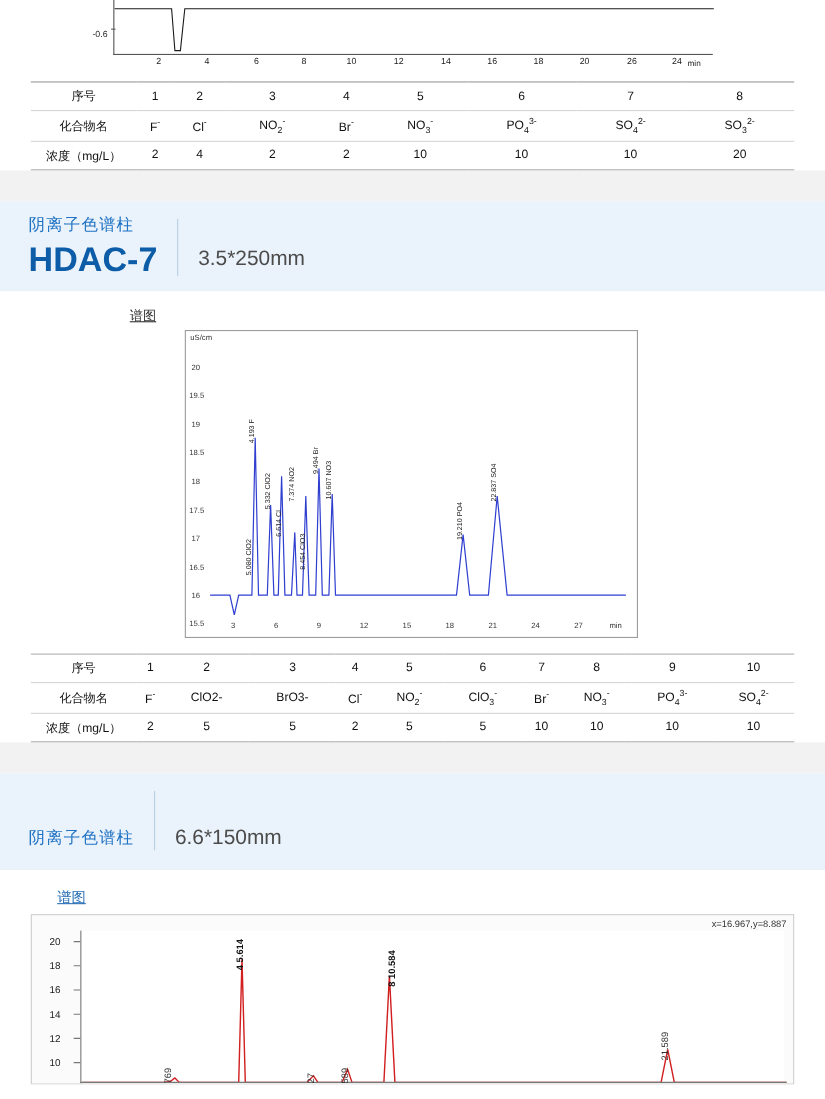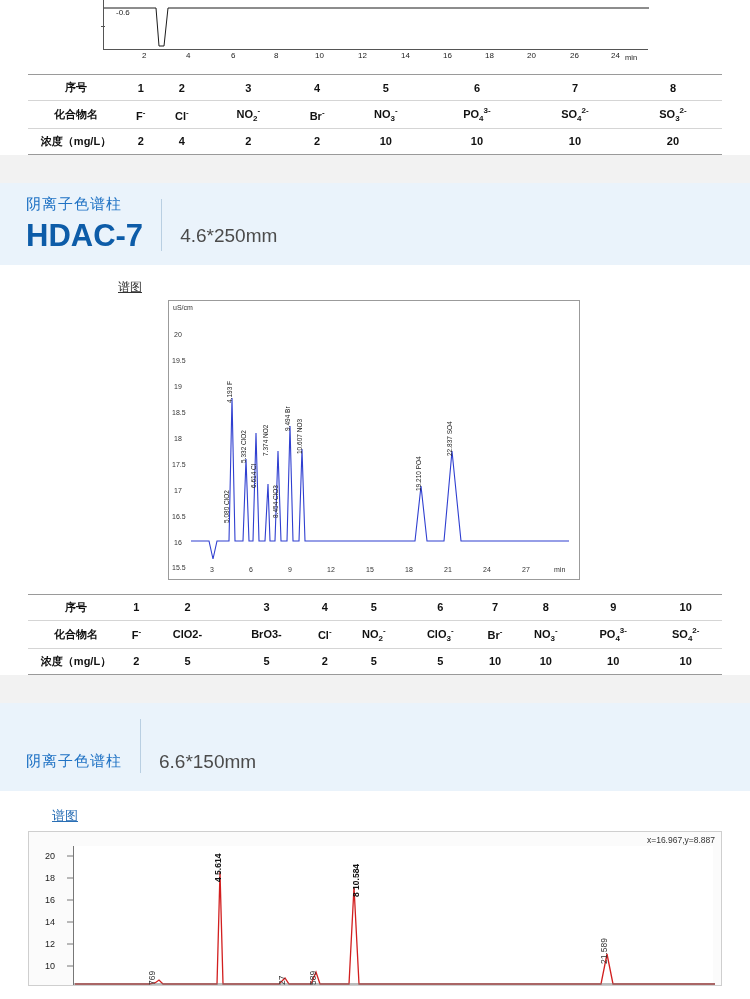--- a/index.html
+++ b/index.html
@@ -12,21 +12,20 @@
   }
   .page{width:750px;position:relative;overflow:hidden;}
 
   
   .spec-table{
     width:694px;
     margin:0 auto;
     border-collapse:collapse;
     font-size:11px;
     color:#111;
-    font-weight:bold;
   }
   .spec-table td{
     border-top:1px solid #9a9a9a;
     border-bottom:1px solid #9a9a9a;
     padding:5px 0;
     text-align:center;
     white-space:nowrap;
   }
   .spec-table tr td:first-child{width:96px;}
   .spec-table tr:first-child td{border-bottom:none;}
@@ -156,21 +155,21 @@
 </head>
 <body>
 
 <div class="page">
 
   <div>
 
     <div class="chart-wrap" style="height:52px;">
       <div class="top-chart">
 
-        <div class="ynum" style="top:8px;left:-20px;margin-left:32px;">-0.6</div>
+        <div class="ynum" style="top:27px;left:-20px;">-0.6</div>
 
         <div style="position:absolute;left:-3px;top:26px;width:4px;height:1px;background:#555;"></div>
 
         <svg width="545" height="50" style="position:absolute;left:0;top:0;">
           <polyline points="0,8 48,8 52,8 55,46 60,46 64,8 70,8 545,8" fill="none" stroke="#1a1a1a" stroke-width="1"></polyline>
         </svg>
 
         <div class="xnum" style="left:38px;">2</div>
         <div class="xnum" style="left:82px;">4</div>
         <div class="xnum" style="left:127px;">6</div>
@@ -231,21 +230,21 @@
   <div class="hr-gap" style="height:28px;"></div>
 
   <div>
 
     <div class="band" style="height:82px;box-sizing:border-box;">
       <div class="band-left">
         <div class="band-cat">阴离子色谱柱</div>
         <div class="band-model">HDAC-7</div>
       </div>
       <div class="band-divider" style="height:52px;"></div>
-      <div class="band-size">4.6*250mm</div>
+      <div class="band-size">3.5*250mm</div>
     </div>
 
     <div class="chart-wrap" style="padding-bottom:14px;">
       <div class="chart-label underline">谱图</div>
 
       <div class="plot-box" style="width:410px;height:278px;margin-left:168px;">
         <div class="axis-unit" style="left:4px;top:3px;">uS/cm</div>
 
         <div class="tick" style="left:5px;top:30px;">20</div>
         <div class="tick" style="left:3px;top:56px;">19.5</div>

